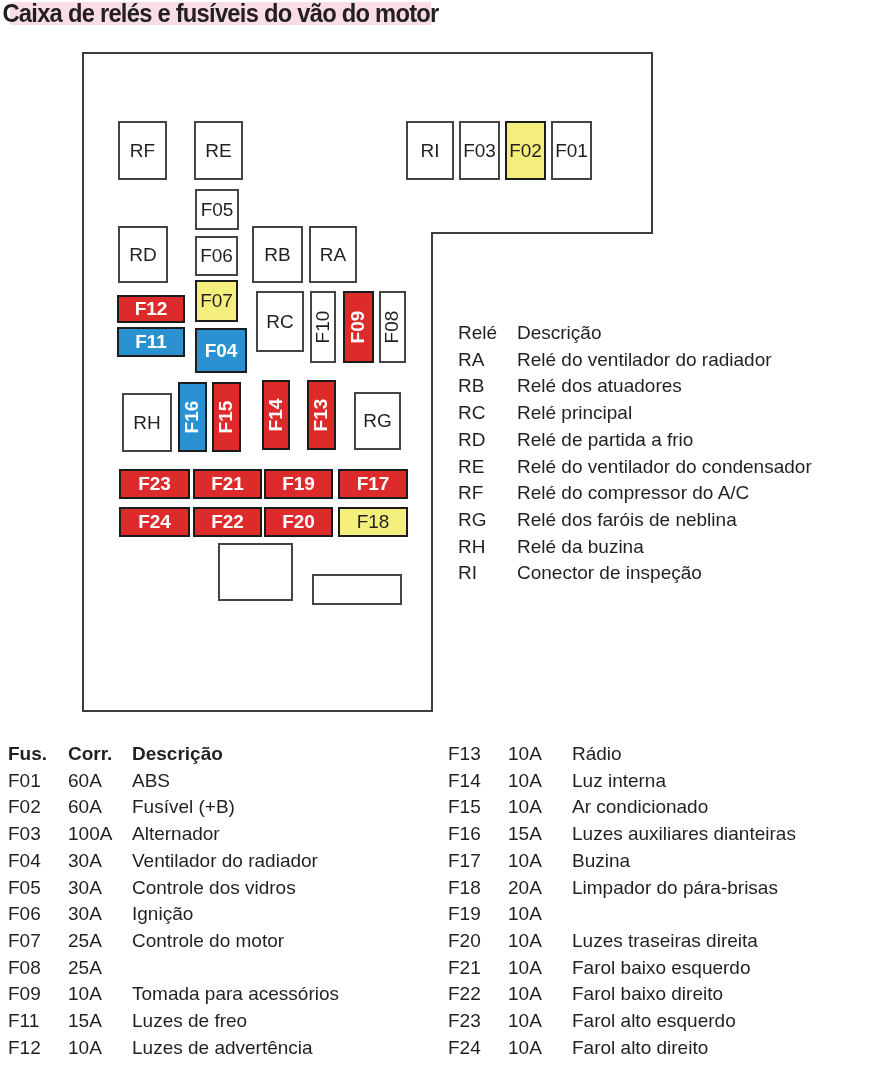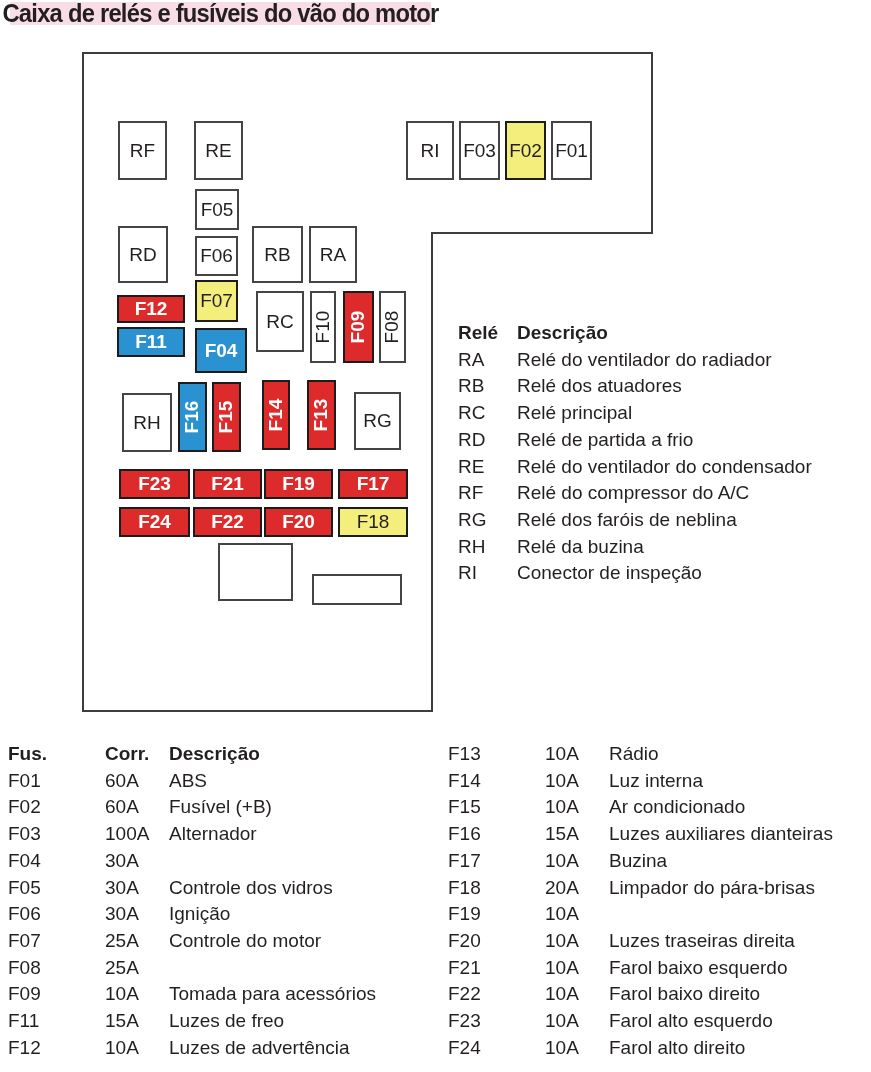--- a/index.html
+++ b/index.html
@@ -47,30 +47,30 @@
   .fbox.blue   { background: var(--blue);   border: 2px solid #1c1c1c; }
   .fbox.yellow { background: var(--yellow); border: 2px solid #1c1c1c; }
   .fbox.red span, .fbox.blue span { color: #fff; font-weight: bold; }
   .fbox.vert span { transform: rotate(-90deg); }
   .legend {
     position: absolute; left: 458px; top: 320px;
     font-size: 19px; line-height: 26.7px;
   }
   .legend .lrow { display: flex; }
   .legend .lcode { width: 59px; flex: 0 0 59px; }
-  .legend .lrow.hdr span { font-weight: bold; }
+  .legend .lrow.hdr span { font-weight: normal; }
   .ftable {
     position: absolute; top: 741px;
     font-size: 19px; line-height: 26.7px;
   }
   .ftable.left { left: 8px; }
   .ftable.right { left: 448px; }
   .ftable .trow { display: flex; }
   .ftable .tcode { width: 60px; flex: 0 0 60px; }
-  .ftable .tcurr { width: 64px; flex: 0 0 64px; margin-left: 37px; }
+  .ftable .tcurr { width: 64px; flex: 0 0 64px; }
   .ftable .trow.hdr span { font-weight: bold; }
 </style>
 </head>
 <body>
 
 <div class="title-bar">
   <span class="title-text">Caixa de relés e fusíveis do vão do motor</span>
 </div>
 
 <svg class="outline-layer" width="871" height="720">
@@ -257,20 +257,21 @@
 
       <div class="trow">
         <span class="tcode">F03</span>
         <span class="tcurr">100A</span>
         <span class="tdesc">Alternador</span>
       </div>
 
       <div class="trow">
         <span class="tcode">F04</span>
         <span class="tcurr">30A</span>
+        <span class="tdesc">Ventilador do radiador</span>
       </div>
 
       <div class="trow">
         <span class="tcode">F05</span>
         <span class="tcurr">30A</span>
         <span class="tdesc">Controle dos vidros</span>
       </div>
 
       <div class="trow">
         <span class="tcode">F06</span>

